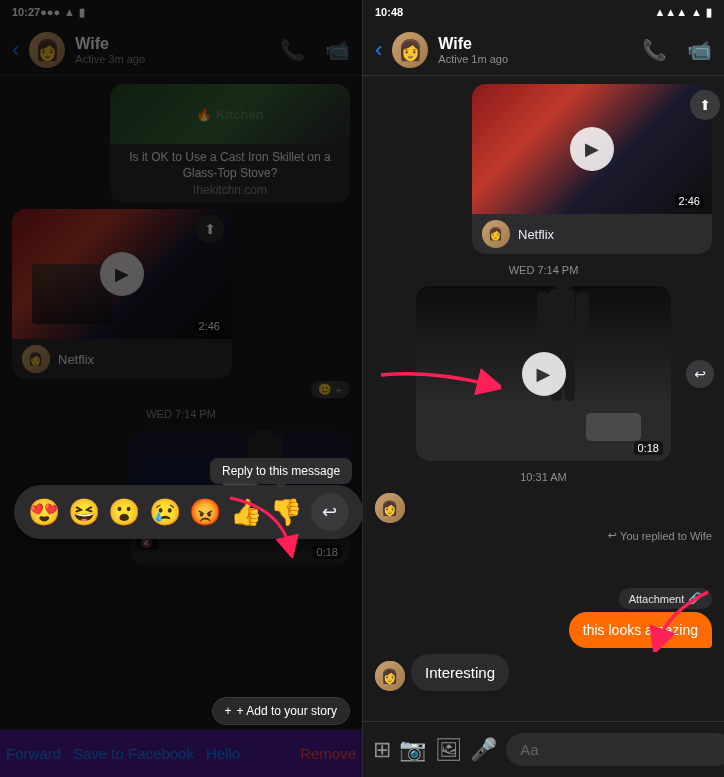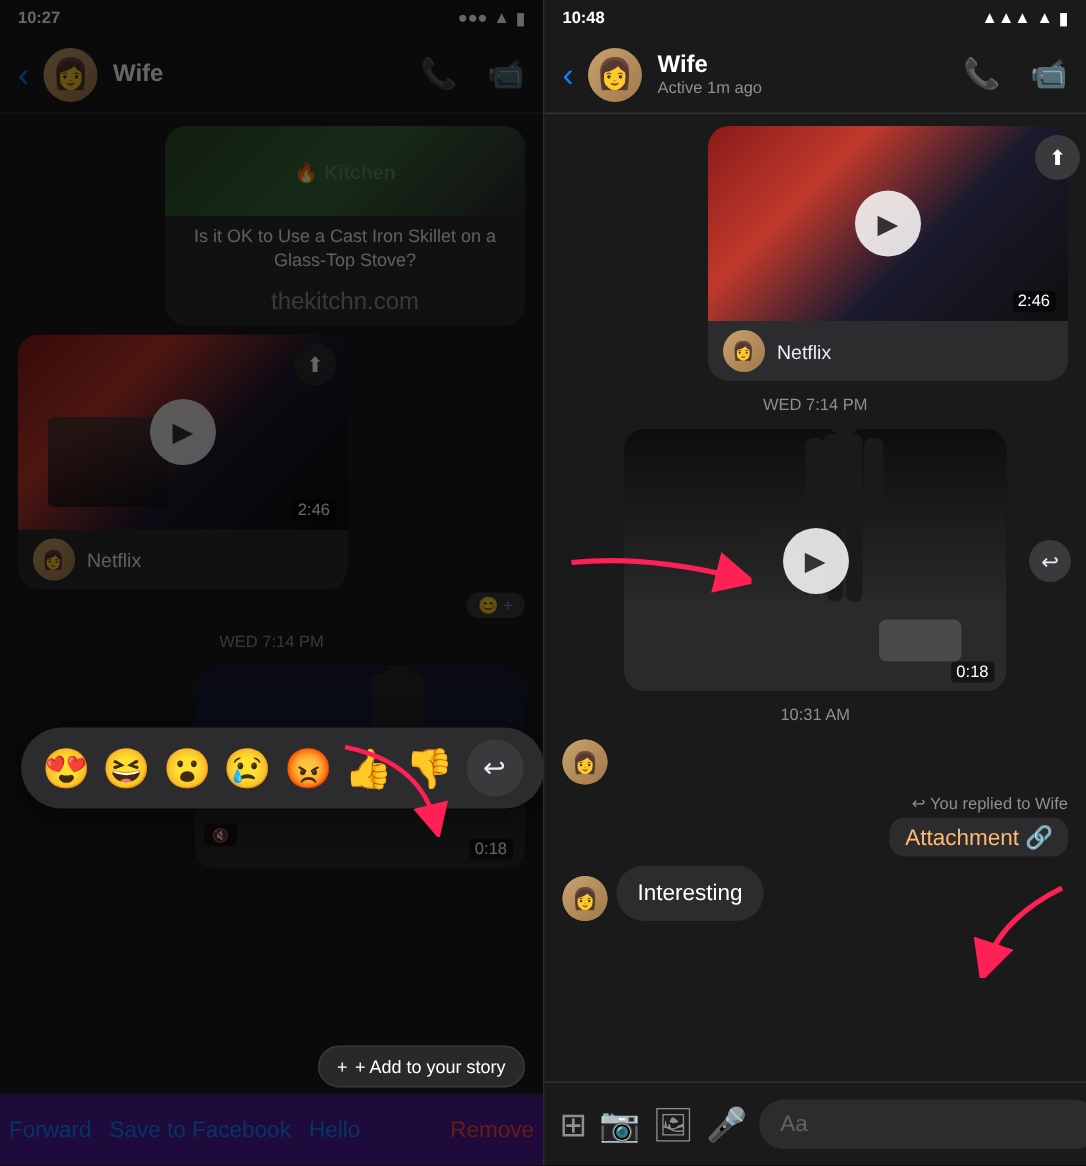--- a/index.html
+++ b/index.html
@@ -21,21 +21,20 @@
       flex-direction: column;
       position: relative;
       overflow: hidden;
     }
 
     .status-bar {
       height: 24px;
       background: #1a1a1a;
       display: flex;
       align-items: center;
-      justify-content: space-between;
       padding: 0 12px;
       font-size: 11px;
       color: #fff;
       font-weight: 600;
     }
 
     .status-icons {
       display: flex;
       align-items: center;
       gap: 4px;
@@ -371,25 +370,26 @@
       padding: 10px 14px;
       font-size: 14px;
       align-self: flex-end;
       max-width: 70%;
     }
 
     .attachment-badge {
       background: #2c2c2e;
       border-radius: 10px;
       padding: 4px 10px;
-      font-size: 15px;
-      color: #fdba74;
+      font-size: 11px;
+      color: #e5e5e5;
       display: flex;
       align-items: center;
       gap: 4px;
+      margin-top: 43px;
     }
 
     .hello-bubble {
       background: #2c2c2e;
       color: #fff;
       border-radius: 18px;
       padding: 10px 14px;
       font-size: 15px;
       align-self: flex-start;
     }
@@ -504,36 +504,37 @@
     </div>
   </div>
 
   <div class="nav-bar">
     <span class="back-btn">‹</span>
     <div class="contact-avatar">
       <span style="font-size:20px;">👩</span>
     </div>
     <div class="contact-info">
       <div class="contact-name">Wife</div>
+      <div class="contact-status">Active 3m ago</div>
     </div>
     <div class="nav-actions">
       <span class="nav-icon">📞</span>
       <span class="nav-icon">📹</span>
     </div>
   </div>
 
   <div class="messages-area">
 
     <div class="link-card">
       <div class="link-card-img">
         <span style="color:#5a8a5a;font-size:13px;font-weight:bold;">🔥 Kitchen</span>
       </div>
       <div style="padding:6px 10px;text-align:center;">
         <div style="color:#ebebf5;font-size:12px;line-height:1.3;">Is it OK to Use a Cast Iron Skillet on a Glass-Top Stove?</div>
-        <div style="color:#8e8e93;font-size:16px;margin-top:12px;">thekitchn.com</div>
+        <div style="color:#8e8e93;font-size:12px;margin-top:2px;">thekitchn.com</div>
       </div>
     </div>
 
 
     <div style="display:flex;flex-direction:column;align-items:flex-start;gap:0;">
       <div class="netflix-video">
         <div class="video-thumb">
 
           <div style="position:absolute;inset:0;background:linear-gradient(135deg,#8b1a1a 0%,#c0392b 30%,#1a1a2e 60%,#0f0f0f 100%);"></div>
           <div style="position:absolute;inset:0;display:flex;align-items:center;justify-content:center;">
@@ -590,20 +591,21 @@
     <span class="emoji-item">😍</span>
     <span class="emoji-item">😆</span>
     <span class="emoji-item">😮</span>
     <span class="emoji-item">😢</span>
     <span class="emoji-item">😡</span>
     <span class="emoji-item">👍</span>
     <span class="emoji-item">👎</span>
     <div class="reply-icon-btn">↩</div>
   </div>
 
+  <div class="reply-tooltip" style="z-index:16;">Reply to this message</div>
 
   <svg style="position:absolute;top:488px;left:220px;z-index:20;" width="80" height="70" viewBox="0 0 80 70">
     <defs>
       <marker id="arrowL1" markerWidth="8" markerHeight="8" refX="4" refY="4" orient="auto">
         <path d="M0,0 L8,4 L0,8 Z" fill="#ff2055"></path>
       </marker>
     </defs>
     <path d="M10,10 Q60,20 70,60" stroke="#ff2055" stroke-width="3" fill="none" marker-end="url(#arrowL1)"></path>
   </svg>
 
@@ -701,20 +703,21 @@
 
     <div style="display:flex;flex-direction:column;align-items:flex-end;gap:3px;">
       <div style="color:#8e8e93;font-size:11px;display:flex;align-items:center;gap:3px;">
         <span>↩</span>
         <span>You replied to Wife</span>
       </div>
       <div class="attachment-badge">
         <span>Attachment</span>
         <span>🔗</span>
       </div>
+      <div class="msg-orange">this looks amazing</div>
     </div>
 
     <svg style="position:absolute;bottom:125px;right:6px;z-index:10;" width="80" height="70" viewBox="0 0 80 70">
       <defs>
         <marker id="arrowR2" markerWidth="8" markerHeight="8" refX="4" refY="4" orient="auto">
           <path d="M0,0 L8,4 L0,8 Z" fill="#ff2055"></path>
         </marker>
       </defs>
       <path d="M70,10 Q30,30 20,60" stroke="#ff2055" stroke-width="3.5" fill="none" marker-end="url(#arrowR2)"></path>
     </svg>

